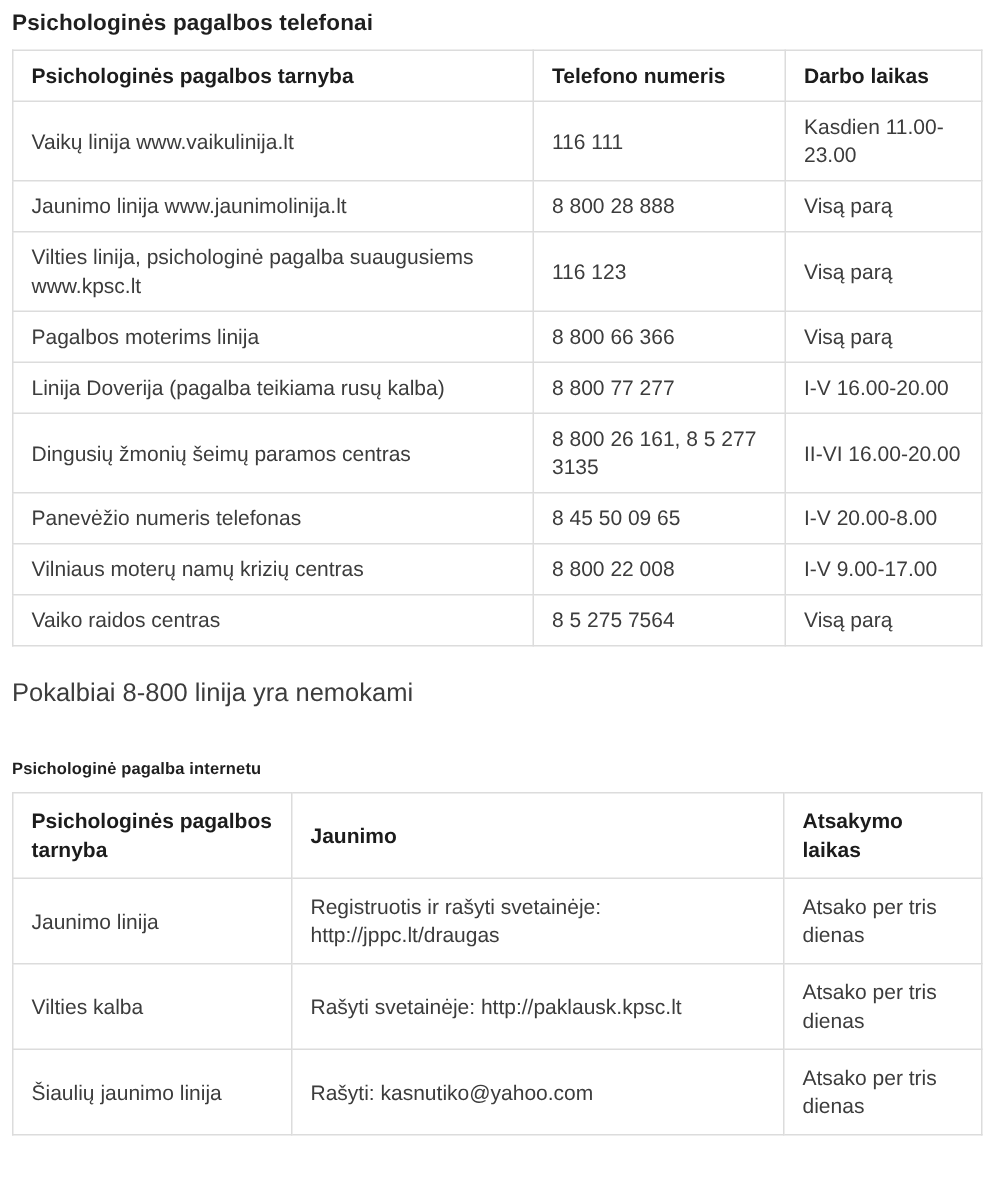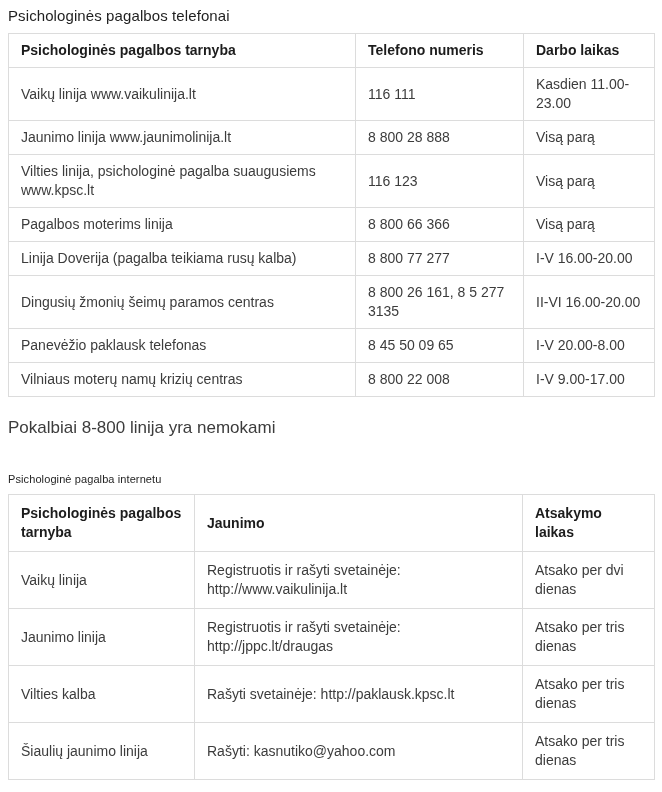--- a/index.html
+++ b/index.html
@@ -9,21 +9,21 @@
   }
   .page {
     width: 662px;
     height: 792px;
     background: #ffffff;
     padding: 7px 8px 8px 8px;
     overflow: hidden;
   }
   .section-title {
     font-size: 15px;
-    font-weight: 400;
+    font-weight: 700;
     color: #1f1f1f;
     margin: 0 0 9px 0;
     letter-spacing: 0.1px;
   }
   .section-title.second {
     font-size: 11px;
     margin-top: 36px;
   }
   table {
     width: 646px;
@@ -103,28 +103,33 @@
         <td>Linija Doverija (pagalba teikiama rusų kalba)</td>
         <td>8 800 77 277</td>
         <td>I-V 16.00-20.00</td>
       </tr>
       <tr>
         <td>Dingusių žmonių šeimų paramos centras</td>
         <td>8 800 26 161, 8 5 277 3135</td>
         <td>II-VI 16.00-20.00</td>
       </tr>
       <tr>
-        <td>Panevėžio paklausk telefonas</td>
+        <td>Panevėžio numeris telefonas</td>
         <td>8 45 50 09 65</td>
         <td>I-V 20.00-8.00</td>
       </tr>
       <tr>
         <td>Vilniaus moterų namų krizių centras</td>
         <td>8 800 22 008</td>
         <td>I-V 9.00-17.00</td>
+      </tr>
+      <tr>
+        <td>Vaiko raidos centras</td>
+        <td>8 5 275 7564</td>
+        <td>Visą parą</td>
       </tr>
     </tbody>
   </table>
 
   <p class="footnote">Pokalbiai 8-800 linija yra nemokami</p>
 
   <h2 class="section-title second">Psichologinė pagalba internetu</h2>
 
   <table class="t2">
     <colgroup>
@@ -134,25 +139,20 @@
     </colgroup>
     <thead>
       <tr>
         <th>Psichologinės pagalbos tarnyba</th>
         <th>Jaunimo</th>
         <th>Atsakymo laikas</th>
       </tr>
     </thead>
     <tbody>
       <tr>
-        <td>Vaikų linija</td>
-        <td>Registruotis ir rašyti svetainėje: http://www.vaikulinija.lt</td>
-        <td>Atsako per dvi dienas</td>
-      </tr>
-      <tr>
         <td>Jaunimo linija</td>
         <td>Registruotis ir rašyti svetainėje: http://jppc.lt/draugas</td>
         <td>Atsako per tris dienas</td>
       </tr>
       <tr>
         <td>Vilties kalba</td>
         <td>Rašyti svetainėje: http://paklausk.kpsc.lt</td>
         <td>Atsako per tris dienas</td>
       </tr>
       <tr>

